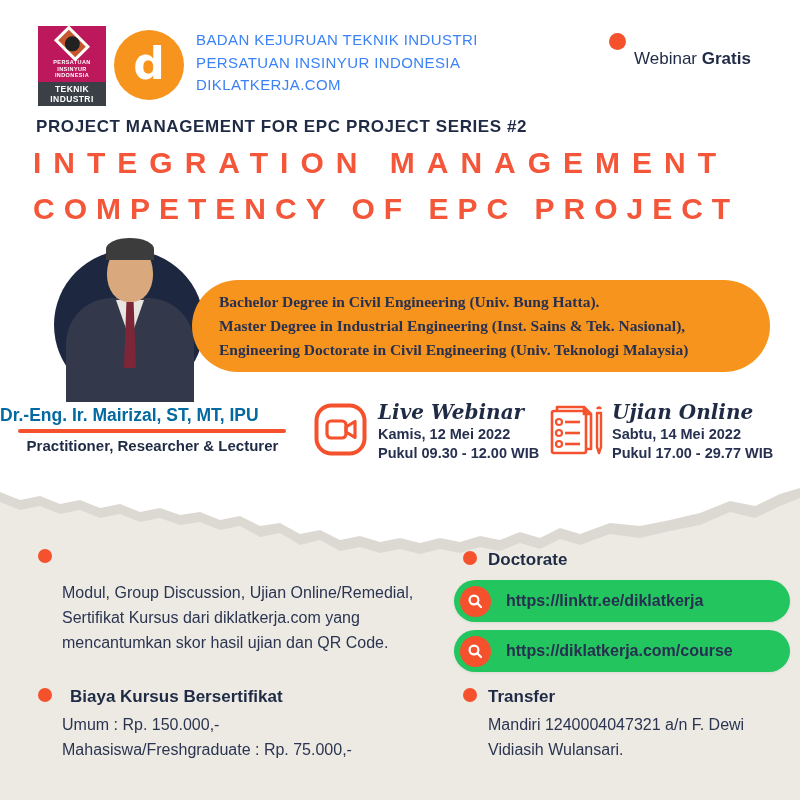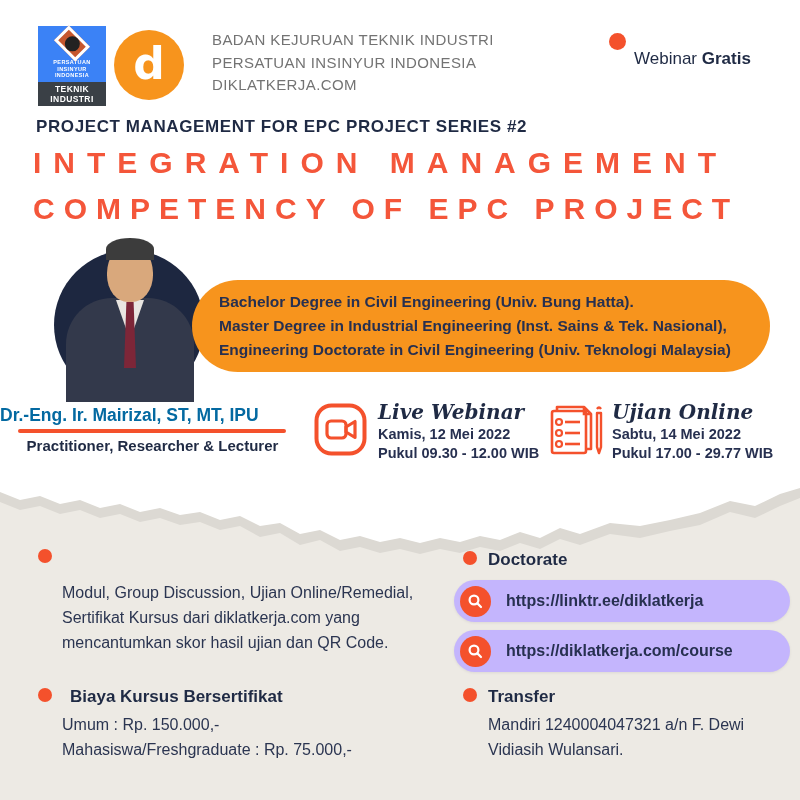--- a/index.html
+++ b/index.html
@@ -1,68 +1,68 @@
 <!DOCTYPE html>
 <html><head>
 <meta charset="utf-8">
 <style>
   * { margin:0; padding:0; box-sizing:border-box; }
   html,body { width:800px; height:800px; }
   body { font-family:"Liberation Sans","DejaVu Sans",sans-serif; background:#fff; }
   #canvas { position:relative; width:800px; height:800px; background:#ffffff; overflow:hidden; }
 
   
-  .pii-logo { position:absolute; left:38px; top:26px; width:68px; height:78px; background:#3b82f6; display:flex; flex-direction:column; align-items:center; }
+  .pii-logo { position:absolute; left:38px; top:26px; width:68px; height:78px; background:#be185d; display:flex; flex-direction:column; align-items:center; }
   .pii-diamond { margin-top:7px; width:30px; height:30px; border:3px solid #fff; transform:rotate(45deg); display:flex; align-items:center; justify-content:center; background:#c6572e; }
   .pii-dot { width:15px; height:15px; border-radius:50%; background:#222; }
   .pii-small { margin-top:5px; color:#fff; font-size:5.5px; font-weight:bold; line-height:6.5px; text-align:center; letter-spacing:.4px; }
   .pii-box { margin-top:3px; width:68px; background:#3a4046; color:#fff; font-size:8.5px; font-weight:bold; text-align:center; line-height:10px; padding:2px 0; letter-spacing:.4px; }
   .dk-logo { position:absolute; left:114px; top:30px; width:70px; height:70px; border-radius:50%; background:#f7941d; display:flex; align-items:center; justify-content:center; }
   .dk-letter { color:#fff; font-size:44px; font-weight:bold; font-family:"DejaVu Sans",sans-serif; margin-top:-4px; }
-  .org-lines { position:absolute; left:196px; top:29px; color:#737373; font-size:15px; line-height:22.5px; letter-spacing:.4px;margin-left:16px; }
+  .org-lines { position:absolute; left:196px; top:29px; color:#3b82f6; font-size:15px; line-height:22.5px; letter-spacing:.4px; }
   .badge-dot { position:absolute; left:609px; top:33px; width:17px; height:17px; border-radius:50%; background:#f4512c; }
   .badge-text { position:absolute; left:634px; top:49px; color:#1f2a44; font-size:17px; }
   .badge-text b { font-weight:bold; }
 
   
   .series { position:absolute; left:36px; top:117px; color:#1f2a44; font-size:17px; font-weight:bold; letter-spacing:.6px; }
   .title1 { position:absolute; left:33px; top:146px; color:#f4563a; font-size:30px; font-weight:bold; letter-spacing:12px; white-space:nowrap; }
   .title2 { position:absolute; left:33px; top:192px; color:#f4563a; font-size:30px; font-weight:bold; letter-spacing:9px; white-space:nowrap; }
 
   
   .photo-wrap { position:absolute; left:50px; top:236px; width:158px; height:166px; overflow:hidden; }
   .photo-circle { position:absolute; left:4px; top:14px; width:150px; height:150px; border-radius:50%; background:#1d2740; }
   .ph-head { position:absolute; left:57px; top:8px; width:46px; height:58px; border-radius:50% 50% 46% 46%; background:#d9a87c; }
   .ph-hair { position:absolute; left:56px; top:2px; width:48px; height:22px; border-radius:50% 50% 0 0; background:#3c3c3c; }
   .ph-body { position:absolute; left:16px; top:62px; width:128px; height:110px; border-radius:46px 46px 0 0; background:#33394b; }
   .ph-shirt { position:absolute; left:66px; top:64px; width:28px; height:40px; background:#e9e6e1; clip-path:polygon(0 0,100% 0,50% 100%); }
   .ph-tie { position:absolute; left:74px; top:66px; width:12px; height:66px; background:#7d2638; clip-path:polygon(20% 0,80% 0,100% 100%,0 100%); }
   .cred-bubble { position:absolute; left:192px; top:280px; width:578px; height:92px; background:#f7941d; border-radius:46px; display:flex; flex-direction:column; justify-content:center; padding-left:27px; }
-  .cred-line { color:#273050; font-size:15.5px; font-weight:600; line-height:24px; }
+  .cred-line { color:#273050; font-size:15.5px; font-weight:600; line-height:24px;font-family:Liberation Serif, serif; }
   .speaker-name { position:absolute; left:0px; top:405px; width:305px; color:#0369a1; font-size:17.5px; font-weight:bold; }
   .speaker-underline { position:absolute; left:18px; top:429px; width:268px; height:3.5px; background:#f4512c; border-radius:2px; }
   .speaker-role { position:absolute; left:0px; top:437px; width:305px; text-align:center; color:#1f2a44; font-size:15px; font-weight:bold; }
 
   
   .evt-icon1 { position:absolute; left:314px; top:403px; }
   .evt-icon2 { position:absolute; left:548px; top:403px; }
   .evt-title { position:absolute; color:#1f2a44; font-size:20px; font-weight:bold; font-style:italic; font-family:"DejaVu Serif",serif; }
   .evt-line { position:absolute; color:#273050; font-size:14.5px; font-weight:600; }
   .t1 { left:378px; top:400px; } .d1 { left:378px; top:426px; } .h1 { left:378px; top:445px; }
   .t2 { left:612px; top:400px; } .d2 { left:612px; top:426px; } .h2 { left:612px; top:445px; }
 
   
   .bottom-bg { position:absolute; left:0; top:470px; width:800px; height:330px; background:#edeae4; }
   .torn { position:absolute; left:0; top:468px; width:800px; height:90px; }
 
   .sec-head { position:absolute; color:#1f2a44; font-size:17px; font-weight:bold; }
   .sec-dot { position:absolute; width:14px; height:14px; border-radius:50%; background:#f4512c; }
   .sec-body { position:absolute; color:#2b3551; font-size:16px; line-height:25px; }
 
-  .pill { position:absolute; width:336px; height:42px; background:#c4b5fd; border-radius:21px; box-shadow:0 1px 3px rgba(0,0,0,.07); display:flex; align-items:center; cursor:pointer; }
+  .pill { position:absolute; width:336px; height:42px; background:#22c55e; border-radius:21px; box-shadow:0 1px 3px rgba(0,0,0,.07); display:flex; align-items:center; cursor:pointer; }
   .pill-circle { width:31px; height:31px; border-radius:50%; background:#f4512c; margin-left:6px; display:flex; align-items:center; justify-content:center; flex:none; }
   .pill-text { margin-left:15px; color:#273050; font-size:16px; font-weight:600; white-space:nowrap; }
 </style>
 </head>
 <body>
 
 <div id="canvas">
 
   <div class="pii-logo">
     <div class="pii-diamond">

